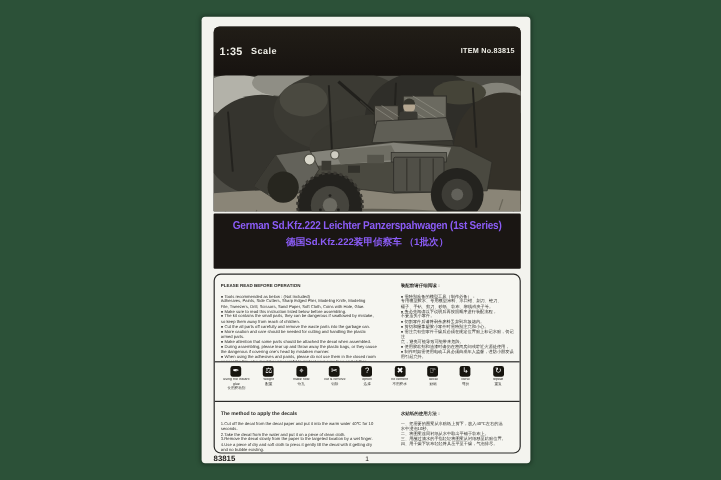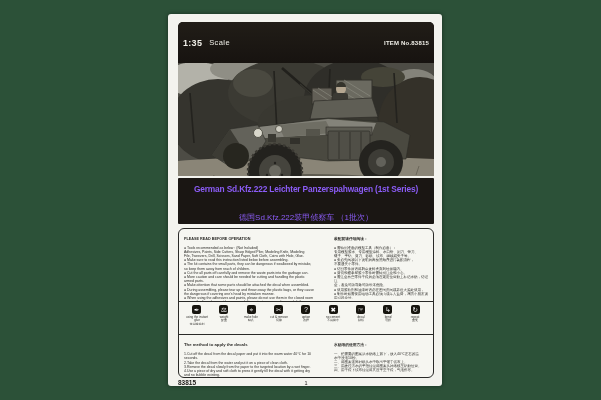--- a/index.html
+++ b/index.html
@@ -18,35 +18,35 @@
   
   .photo-block{
     position:absolute;left:0;top:8px;width:256px;height:154px;
     background:#17140f;border-radius:5px 5px 0 0;overflow:hidden;
   }
   .scale-bar{
     height:13px;display:flex;align-items:center;color:#f0efe8;
     padding:14px 5px;background:linear-gradient(#211d17,#171310);
   }
   .scale-num{font-size:9px;font-weight:bold;letter-spacing:.3px;}
-  .scale-word{font-size:7.5px;font-weight:normal;margin-left:7px;letter-spacing:.4px;}
+  .scale-word{font-size:7.5px;font-weight:bold;margin-left:7px;letter-spacing:.4px;}
   .item-no{margin-left:auto;font-size:6px;font-weight:bold;letter-spacing:.2px;}
   .photo{width:256px;height:141px;display:block;}
 
   
   .title-bar{
     position:absolute;left:0;top:164px;width:256px;height:46px;
     background:#1a1613;color:#8b5cf6;text-align:center;border-radius:1px;
   }
   .title-en{
     margin-top:5px;font-size:9.5px;font-weight:bold;white-space:nowrap;
     transform:scaleX(.88);letter-spacing:-.2px;
   }
   .title-jp{margin-top:3px;font-size:8px;font-family:"Liberation Serif","DejaVu Serif",serif;}
-  .title-cn{margin-top:18px;font-size:8px;font-weight:normal;}
+  .title-cn{margin-top:2px;font-size:8px;font-weight:bold;}
 
   
   .main-box{
     position:absolute;left:0;top:214px;width:254px;height:148px;
     border:1px solid #2a2a28;border-radius:6px;background:#f6f6f1;
   }
   .precautions{height:72px;display:flex;padding:3px 2px 0 5px;box-sizing:border-box;overflow:hidden;}
   .col-en{width:152px;overflow:hidden;}
   .col-cn{width:98px;margin-left:auto;overflow:hidden;}
   .tiny{

